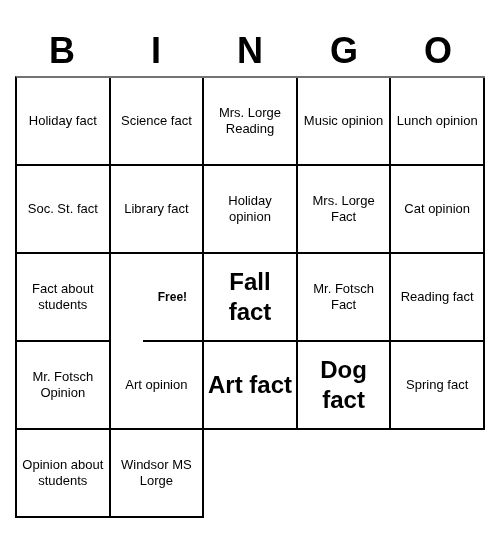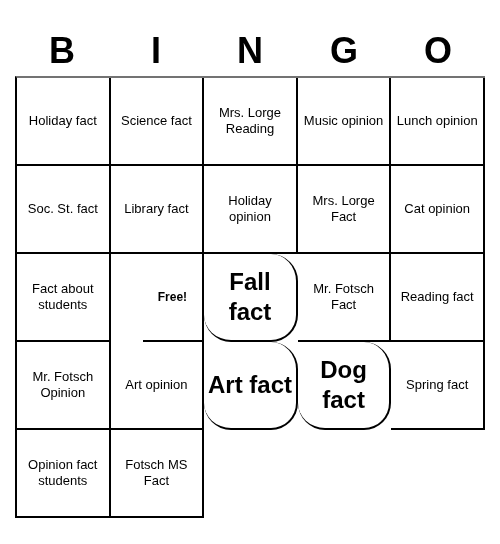--- a/index.html
+++ b/index.html
@@ -64,21 +64,20 @@
 
     .bingo-cell.free {
       font-size: 12px;
       font-weight: bold;
       margin-left: 32px;
     }
 
     .bingo-cell.xl-text {
       font-size: 24px;
       font-weight: bold;
-      border-radius: 27px;
     }
   </style>
 </head>
 <body>
 
 <div class="bingo-card">
   <div class="bingo-header">
   <div class="bingo-header-cell">B</div>
       <div class="bingo-header-cell">I</div>
       <div class="bingo-header-cell">N</div>
@@ -99,16 +98,16 @@
       <div class="bingo-cell">Fact about students</div>
       <div class="bingo-cell free">Free!</div>
       <div class="bingo-cell xl-text">Fall fact</div>
       <div class="bingo-cell">Mr. Fotsch Fact</div>
       <div class="bingo-cell">Reading fact</div>
       <div class="bingo-cell">Mr. Fotsch Opinion</div>
       <div class="bingo-cell">Art opinion</div>
       <div class="bingo-cell xl-text">Art fact</div>
       <div class="bingo-cell xl-text">Dog fact</div>
       <div class="bingo-cell">Spring fact</div>
-      <div class="bingo-cell">Opinion fact students</div>
-      <div class="bingo-cell">Fotsch MS Fact</div>
+      <div class="bingo-cell">Opinion about students</div>
+      <div class="bingo-cell">Windsor MS Lorge</div>
     </div>
 </div>
 
 </body></html>

